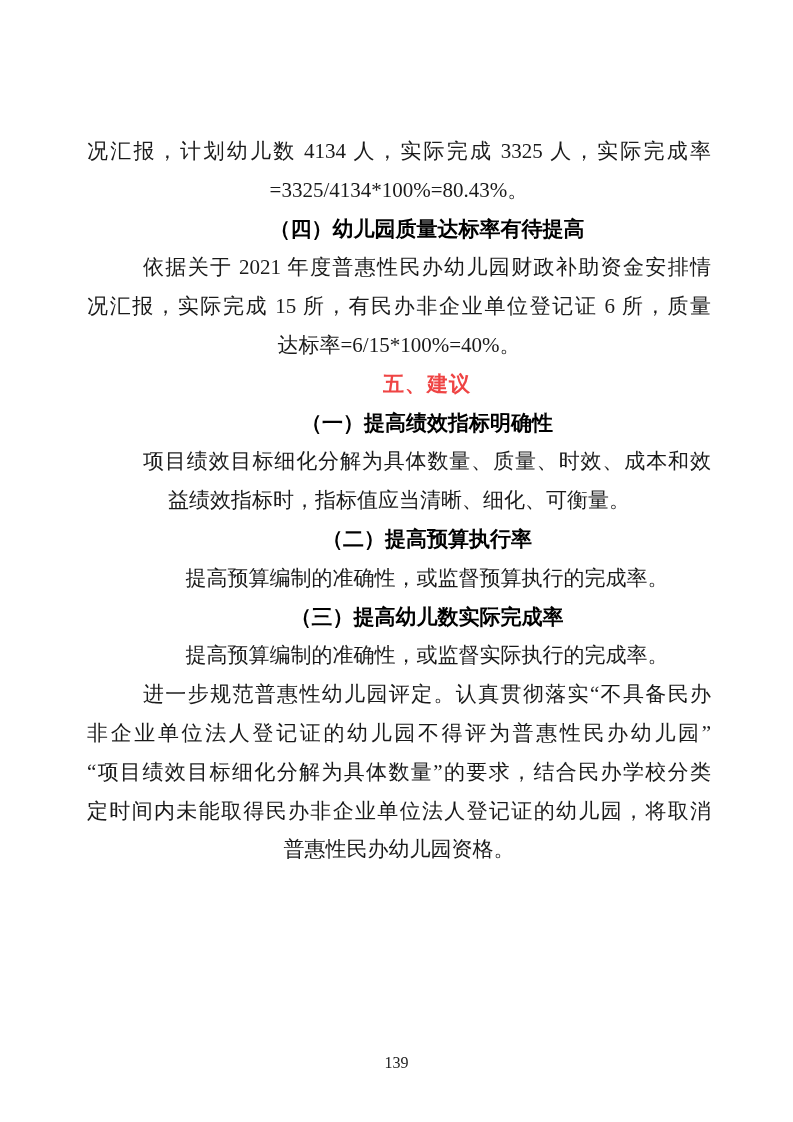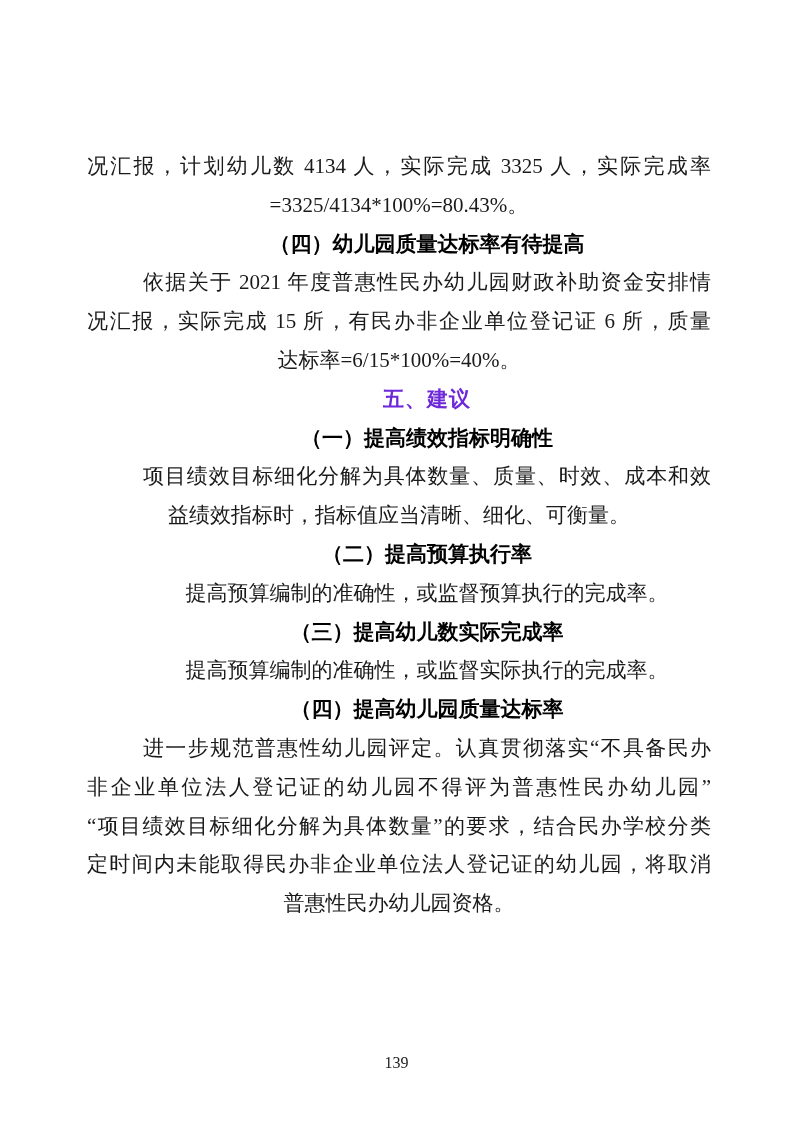--- a/index.html
+++ b/index.html
@@ -10,21 +10,21 @@
   .page {
     position: relative;
     width: 793px;
     height: 1122px;
     background: #ffffff;
     overflow: hidden;
     color: #1a1a1a;
   }
   .content {
     position: absolute;
-    top: 147px;
+    top: 132px;
     left: 87px;
     width: 624px;
   }
   .line {
     font-family: "Liberation Serif", "DejaVu Serif", serif;
     font-size: 21px;
     height: 38.8px;
     line-height: 38.8px;
     white-space: nowrap;
     color: #1a1a1a;
@@ -42,21 +42,21 @@
   }
   .h2 {
     font-weight: bold;
     color: #000000;
     font-family: Liberation Serif, serif;
   }
   .h1 {
     font-family: "Liberation Sans", "DejaVu Sans", sans-serif;
     font-weight: bold;
     letter-spacing: 1px;
-    color: #6d28d9;
+    color: #ef4444;
   }
   .page-number {
     position: absolute;
     top: 1053px;
     left: 0;
     width: 100%;
     text-align: center;
     font-family: "Liberation Serif", "DejaVu Serif", serif;
     font-size: 16px;
     line-height: 20px;
@@ -75,21 +75,20 @@
     <div class="line fill">况汇报，实际完成 15 所，有民办非企业单位登记证 6 所，质量</div>
     <div class="line">达标率=6/15*100%=40%。</div>
     <div class="line indent h1">五、建议</div>
     <div class="line indent h2">（一）提高绩效指标明确性</div>
     <div class="line fill indent">项目绩效目标细化分解为具体数量、质量、时效、成本和效</div>
     <div class="line">益绩效指标时，指标值应当清晰、细化、可衡量。</div>
     <div class="line indent h2">（二）提高预算执行率</div>
     <div class="line indent">提高预算编制的准确性，或监督预算执行的完成率。</div>
     <div class="line indent h2">（三）提高幼儿数实际完成率</div>
     <div class="line indent">提高预算编制的准确性，或监督实际执行的完成率。</div>
-    <div class="line indent h2">（四）提高幼儿园质量达标率</div>
     <div class="line fill indent">进一步规范普惠性幼儿园评定。认真贯彻落实“不具备民办</div>
     <div class="line fill">非企业单位法人登记证的幼儿园不得评为普惠性民办幼儿园”</div>
     <div class="line fill">“项目绩效目标细化分解为具体数量”的要求，结合民办学校分类</div>
     <div class="line fill">定时间内未能取得民办非企业单位法人登记证的幼儿园，将取消</div>
     <div class="line">普惠性民办幼儿园资格。</div>
   </div>
   <div class="page-number">139</div>
 </div>
 
 </body></html>

